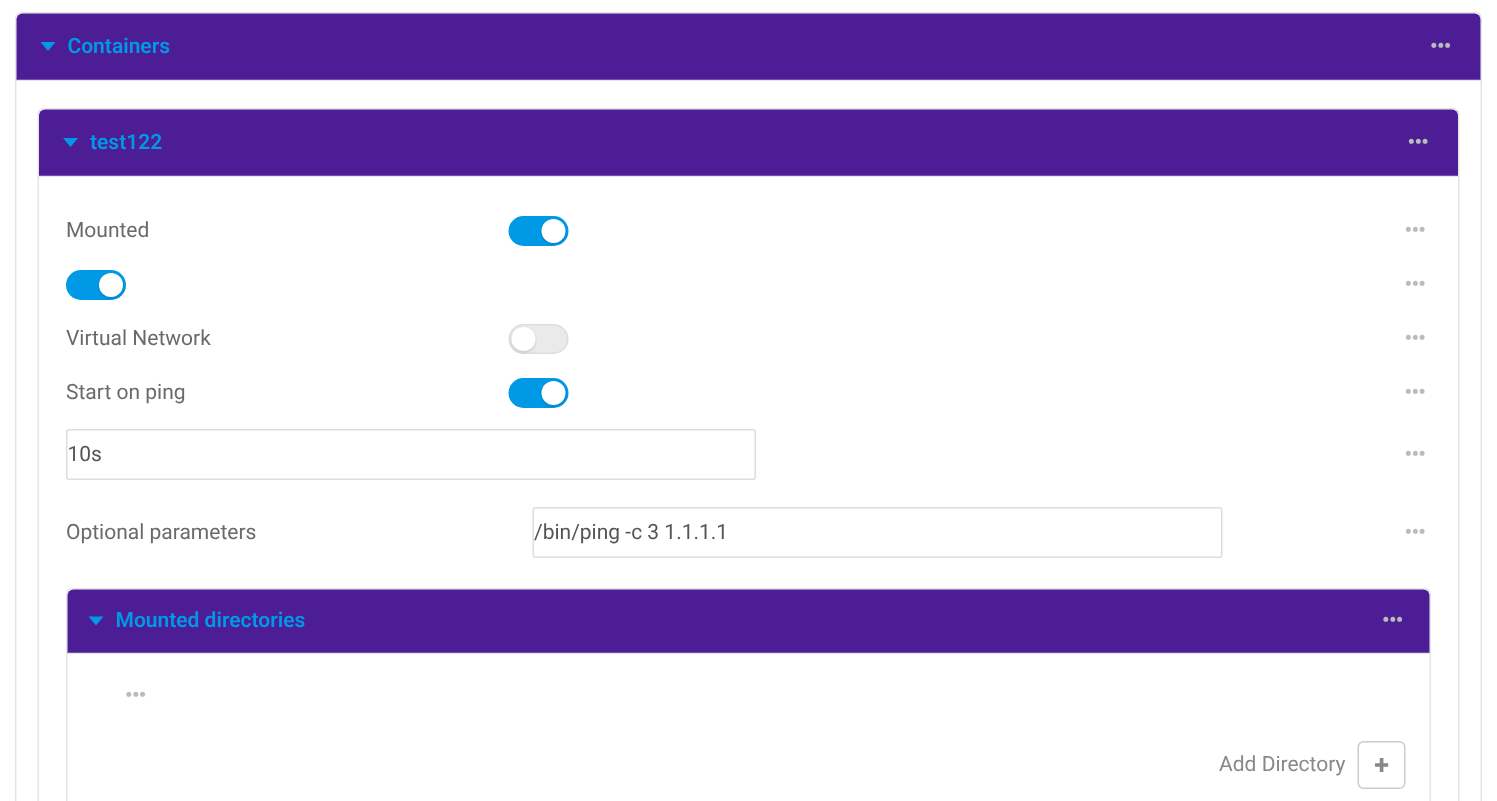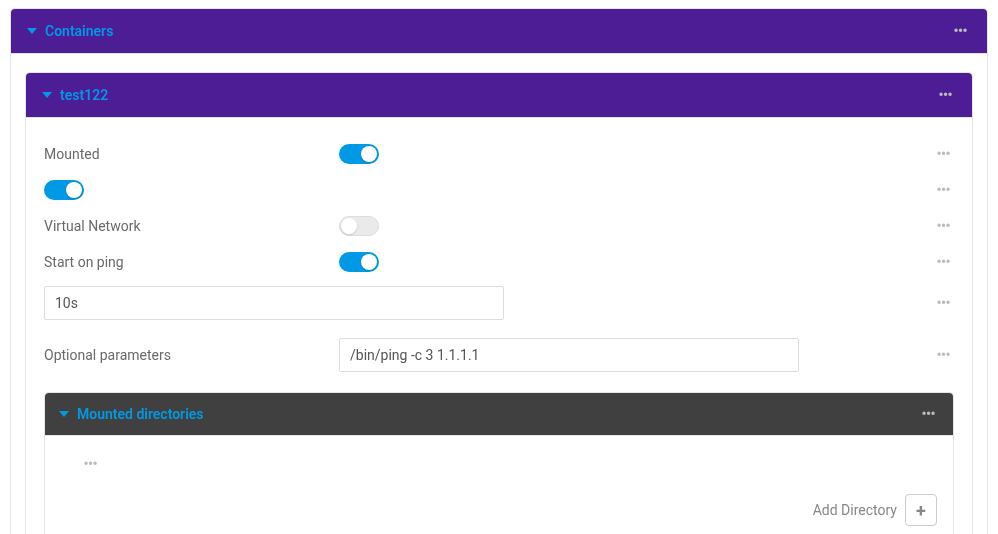--- a/index.html
+++ b/index.html
@@ -15,23 +15,23 @@
 .row { display: flex; align-items: center; padding: 6px 18px; min-height: 36px; }
 .row-label { width: 295px; flex-shrink: 0; color: #6a6a6a; font-size: 14px; }
 .row-control { flex: 1; display: flex; align-items: center; }
 .row-actions { width: 40px; text-align: right; }
 .toggle { width: 40px; height: 20px; border-radius: 10px; position: relative; cursor: pointer; transition: background 0.2s; }
 .toggle.on { background: #0099e5; }
 .toggle.off { background: #eaeaea; border: 1px solid #ddd; }
 .toggle-knob { width: 16px; height: 16px; background: #fff; border-radius: 50%; position: absolute; top: 2px; transition: left 0.2s; box-shadow: 0 1px 2px rgba(0,0,0,0.15); }
 .toggle.on .toggle-knob { left: 22px; }
 .toggle.off .toggle-knob { left: 1px; top: 1px; }
-.text-input { width: 460px; padding: 8px 10px; border: 1px solid #ddd; border-radius: 2px; font-size: 14px; color: #555; background: #fff; font-family: inherit; }
+.text-input { width: 460px; padding: 8px 0; border: 1px solid #ddd; border-radius: 2px; font-size: 14px; color: #555; background: #fff; font-family: inherit; }
 .sub-panel { border: 1px solid #e5e5e5; border-radius: 4px; margin: 14px 18px 0 18px; }
-.sub-panel-header { background: #404040; padding: 11px 14px; display: flex; align-items: center; justify-content: space-between; border-bottom: 1px solid #e5e5e5; border-radius: 4px 4px 0 0; }
+.sub-panel-header { background: #4c1d95; padding: 11px 14px; display: flex; align-items: center; justify-content: space-between; border-bottom: 1px solid #e5e5e5; border-radius: 4px 4px 0 0; }
 .sub-panel-body { padding: 16px 0 14px 0; }
 .sub-row { display: flex; align-items: center; padding: 4px 16px; }
 .sub-row-label { width: 278px; flex-shrink: 0; color: #6a6a6a; }
 .add-row { display: flex; justify-content: flex-end; align-items: center; padding: 18px 16px 4px 16px; gap: 8px; }
 .add-label { color: #888; font-size: 14px; }
 .add-btn { width: 32px; height: 32px; border: 1px solid #ccc; border-radius: 4px; background: #fff; display: flex; align-items: center; justify-content: center; cursor: pointer; color: #888; font-size: 18px; font-weight: bold; }
 </style>
 </head>
 <body>
 
@@ -95,21 +95,21 @@
             <div class="row-actions"><span class="ellipsis-btn">•••</span></div>
           </div>
 
           <div class="row">
             <div class="row-control">
               <input type="text" class="text-input" value="10s" style="">
             </div>
             <div class="row-actions"><span class="ellipsis-btn">•••</span></div>
           </div>
 
-          <div class="row" style="margin-top:6px;">
+          <div class="row" style="margin-top:6px;gap:16px;">
             <div class="row-label">Optional parameters</div>
             <div class="row-control">
               <input type="text" class="text-input" value="/bin/ping -c 3 1.1.1.1" style="">
             </div>
             <div class="row-actions"><span class="ellipsis-btn">•••</span></div>
           </div>
 
           <div class="sub-panel">
             <div class="sub-panel-header">
               <div class="panel-title">

